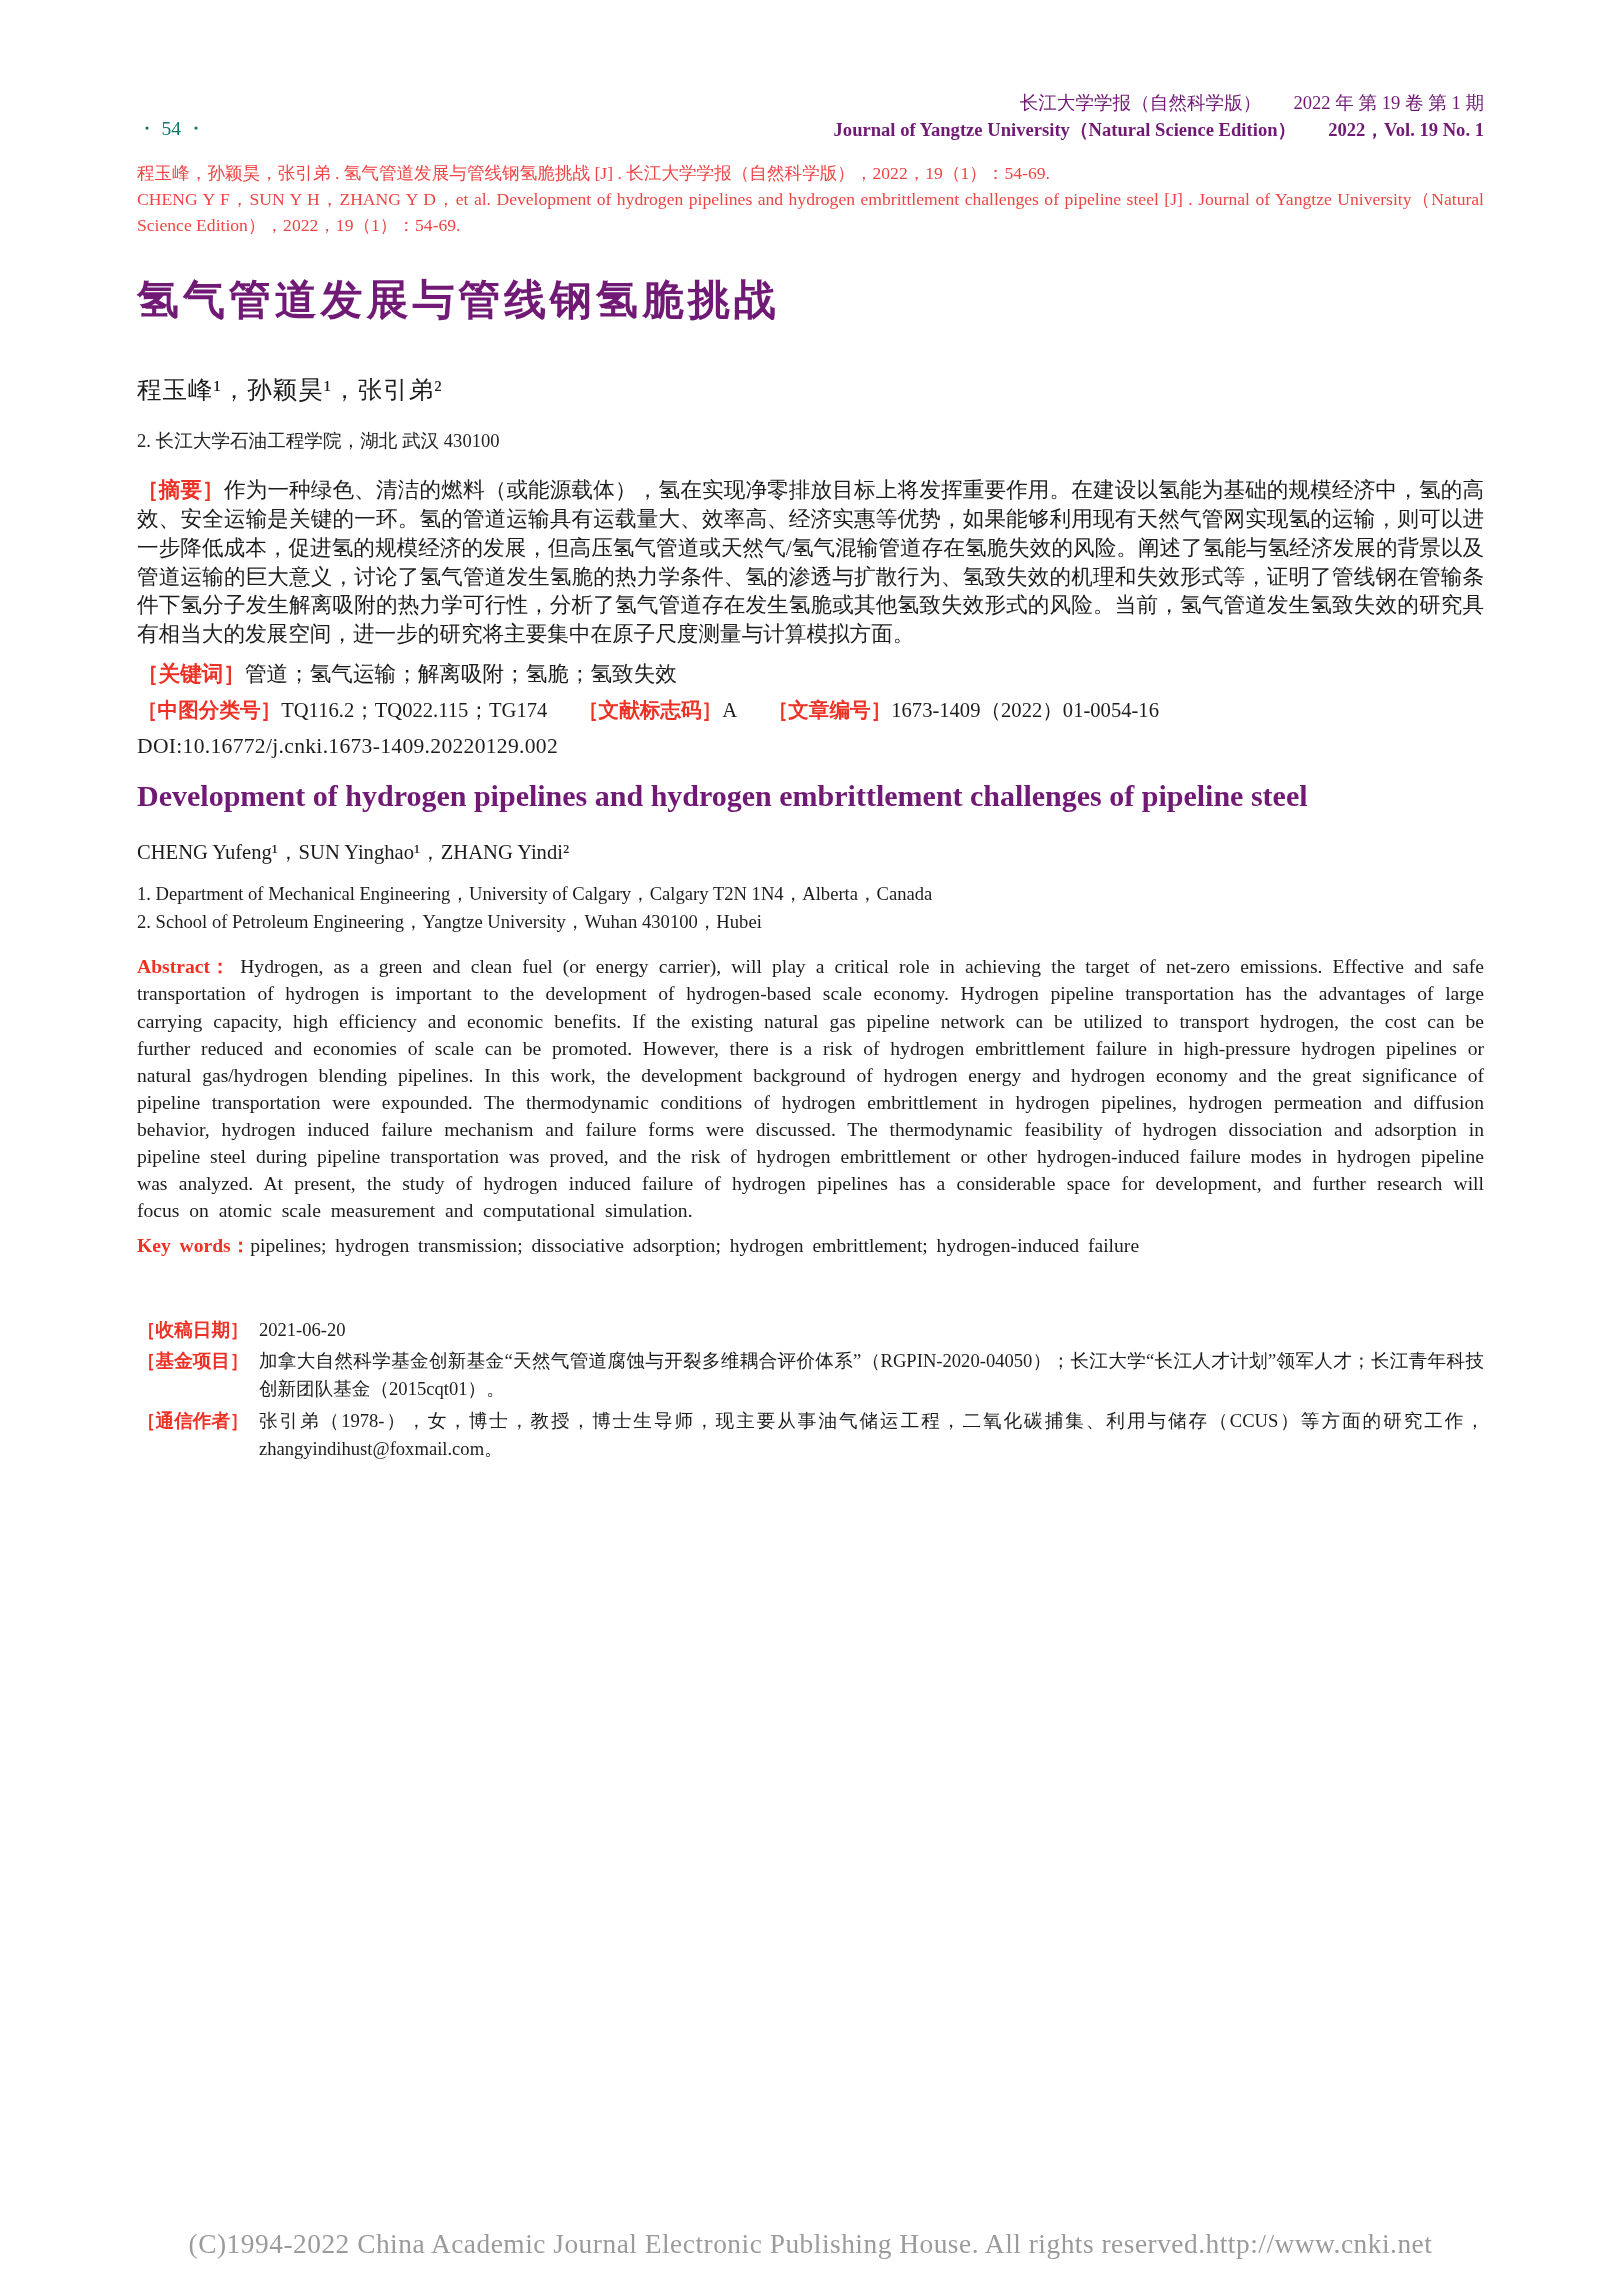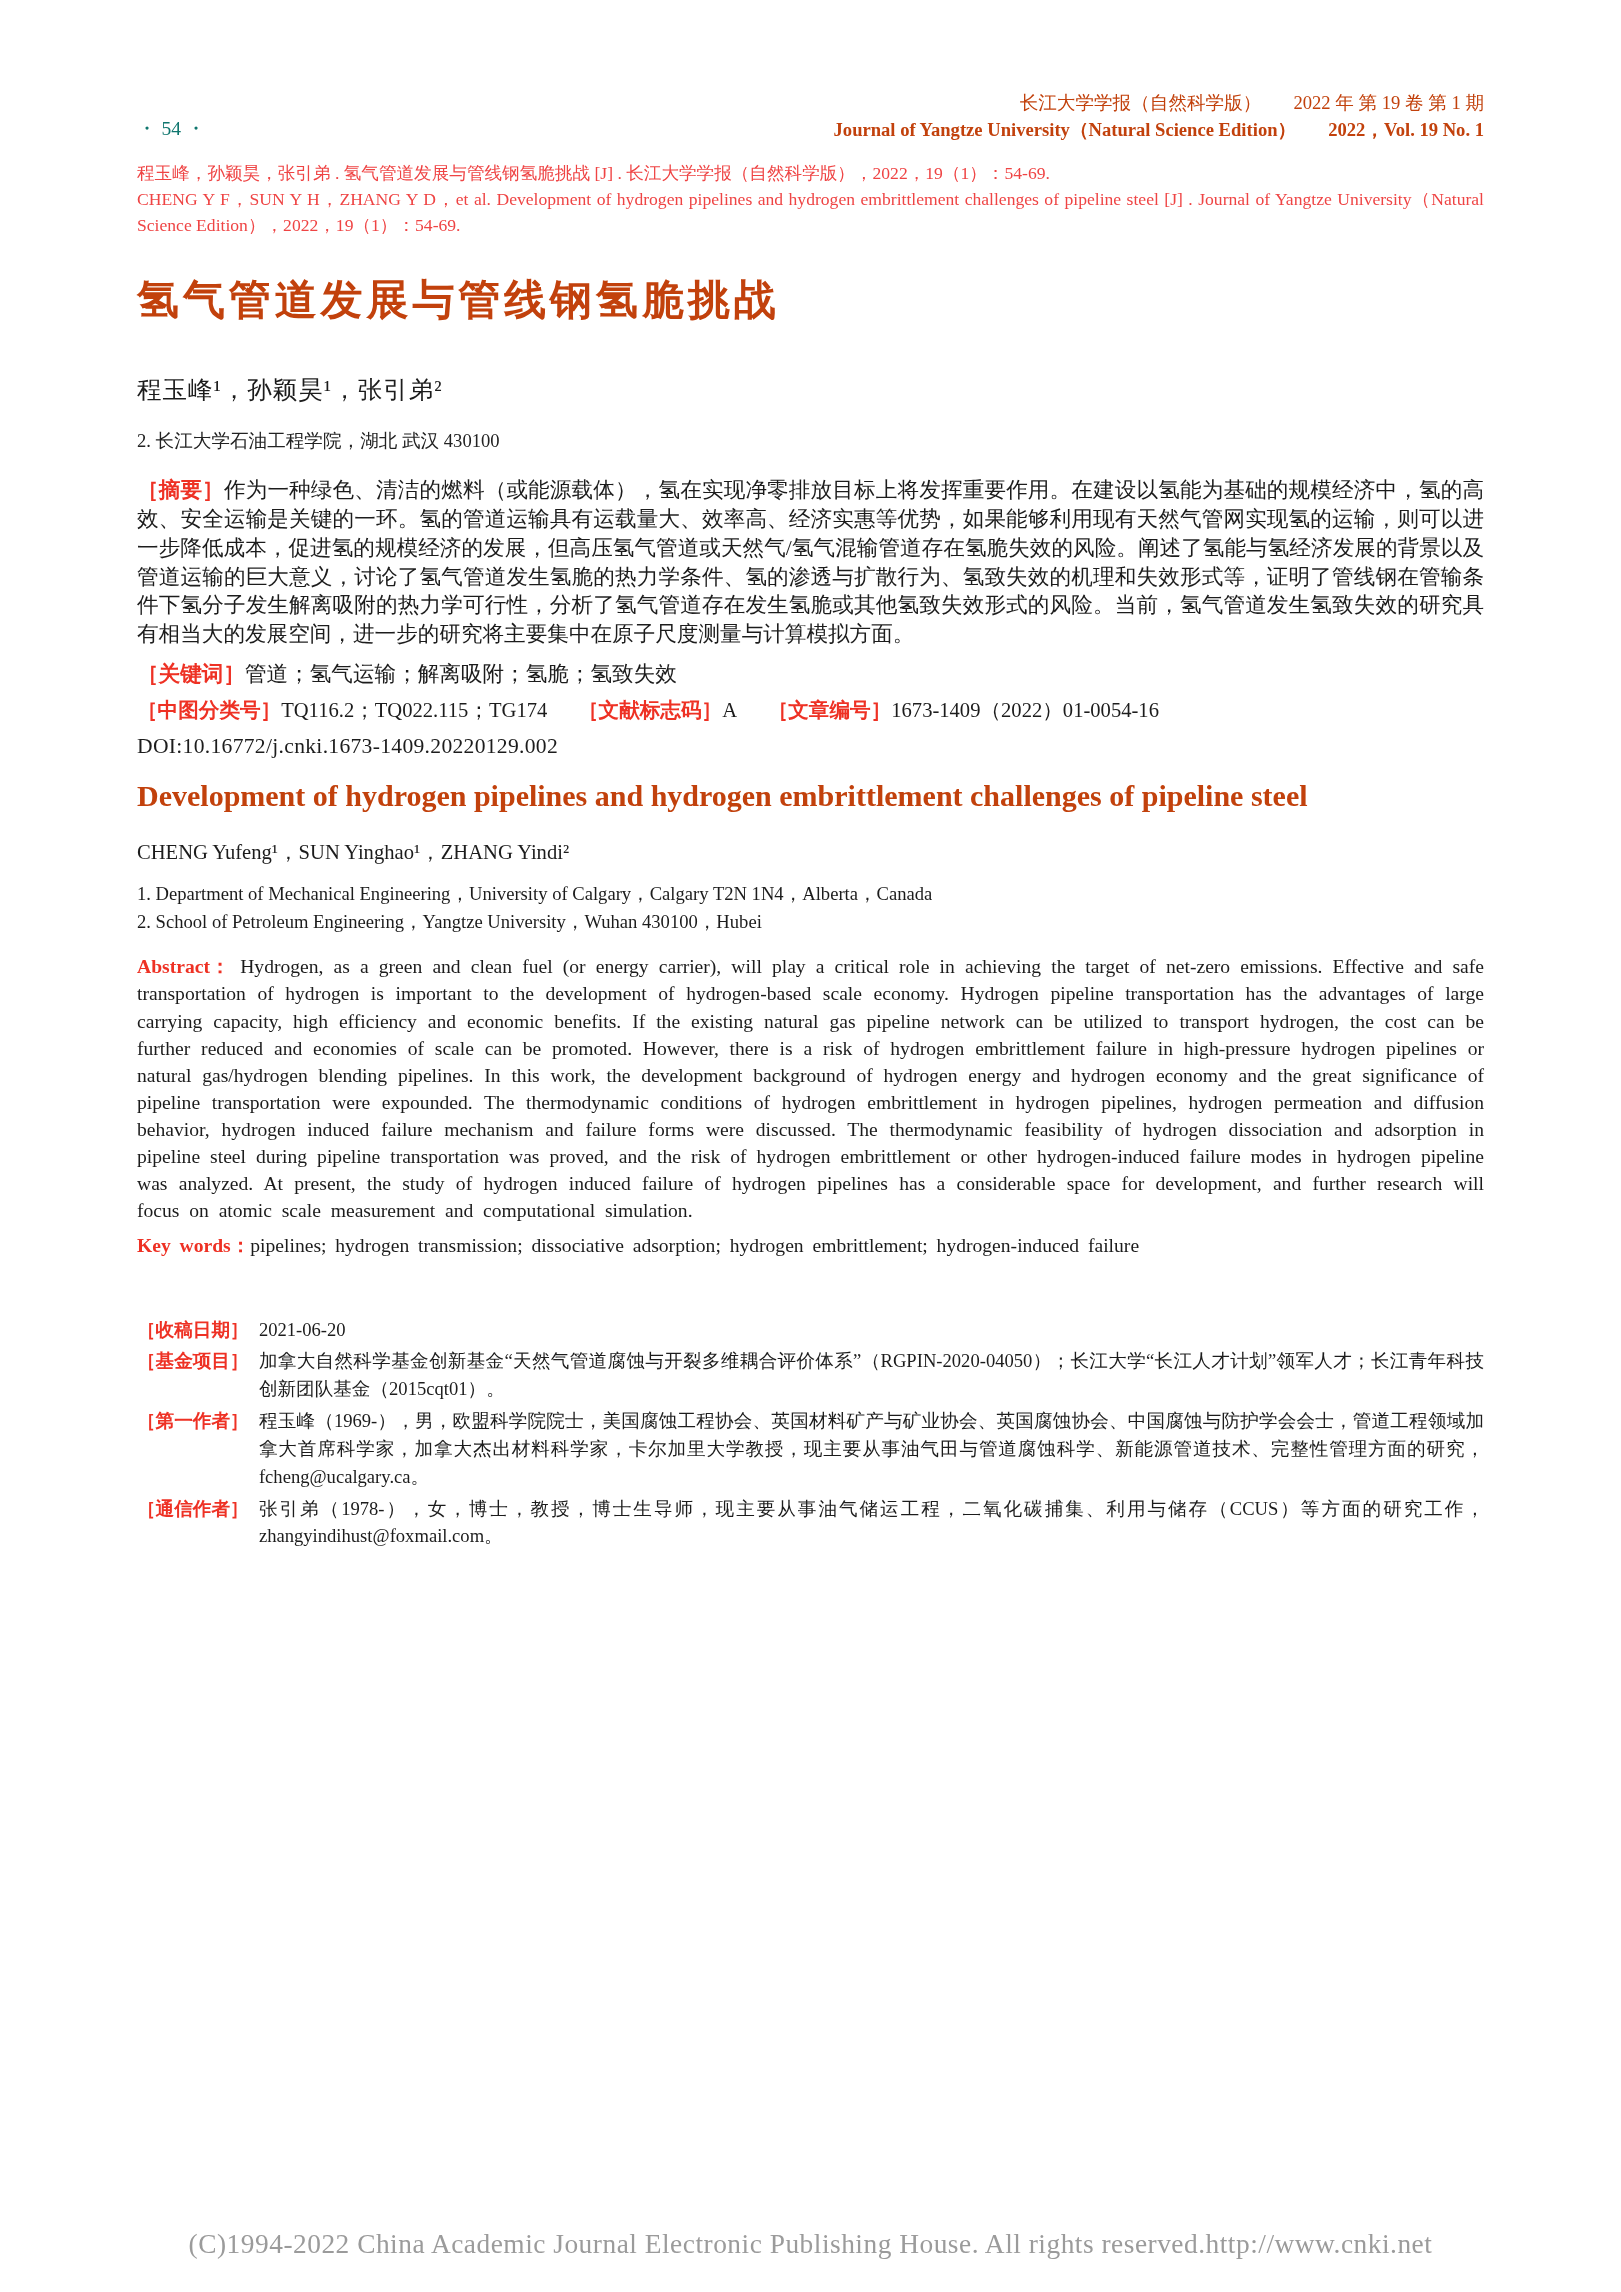--- a/index.html
+++ b/index.html
@@ -3,21 +3,21 @@
 <meta charset="utf-8">
 <style>
   html,body{margin:0;padding:0;background:#e9e9e9;}
   .page{
     width:1621px;height:2293px;background:#ffffff;margin:0 auto;
     box-sizing:border-box;position:relative;overflow:hidden;
     padding:90px 137px 0 137px;
     font-family:"Liberation Serif","DejaVu Serif",serif;
     color:#1c1c1c;
   }
-  .blue{color:#c2410c;}
+  .blue{color:#701a75;}
   .red{color:#ee3124;}
   
   .hdr{display:flex;justify-content:space-between;align-items:flex-end;margin-bottom:15.7px;}
   .hdr-left{font-size:19.6px;color:#0f766e;padding-bottom:2px;}
   .hdr-right{text-align:right;line-height:1.45;}
   .hdr-cn{font-size:18.6px;}
   .hdr-cn .issue{margin-left:27.4px;}
   .hdr-en{font-size:18.6px;font-weight:bold;}
   .hdr-en .issue{margin-left:27.4px;}
   
@@ -109,24 +109,20 @@
   <div class="footnotes">
     <div class="fn-row">
       <span class="fn-label red">［收稿日期］</span>
       <span class="fn-text">2021-06-20</span>
     </div>
     <div class="fn-row">
       <span class="fn-label red">［基金项目］</span>
       <span class="fn-text">加拿大自然科学基金创新基金“天然气管道腐蚀与开裂多维耦合评价体系”（RGPIN-2020-04050）；长江大学“长江人才计划”领军人才；长江青年科技创新团队基金（2015cqt01）。</span>
     </div>
     <div class="fn-row">
-      <span class="fn-label red">［第一作者］</span>
-      <span class="fn-text">程玉峰（1969-），男，欧盟科学院院士，美国腐蚀工程协会、英国材料矿产与矿业协会、英国腐蚀协会、中国腐蚀与防护学会会士，管道工程领域加拿大首席科学家，加拿大杰出材料科学家，卡尔加里大学教授，现主要从事油气田与管道腐蚀科学、新能源管道技术、完整性管理方面的研究，fcheng@ucalgary.ca。</span>
-    </div>
-    <div class="fn-row">
       <span class="fn-label red">［通信作者］</span>
       <span class="fn-text">张引弟（1978-），女，博士，教授，博士生导师，现主要从事油气储运工程，二氧化碳捕集、利用与储存（CCUS）等方面的研究工作，zhangyindihust@foxmail.com。</span>
     </div>
   </div>
 
   <div class="footer">
     <span>(C)1994-2022 China Academic Journal Electronic Publishing House. All rights reserved.</span>
     <span>http://www.cnki.net</span>
   </div>
 

